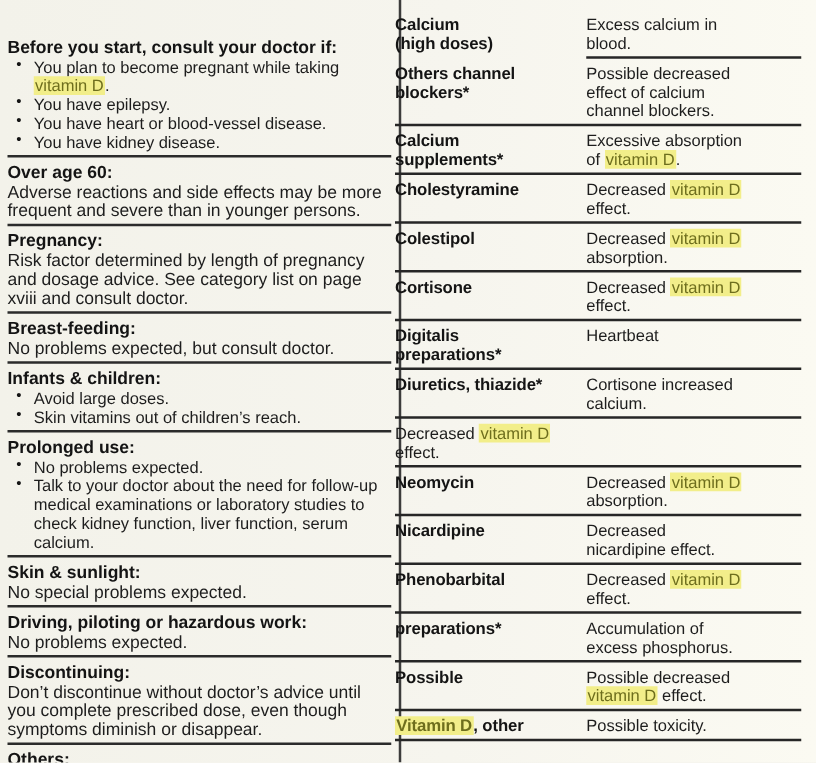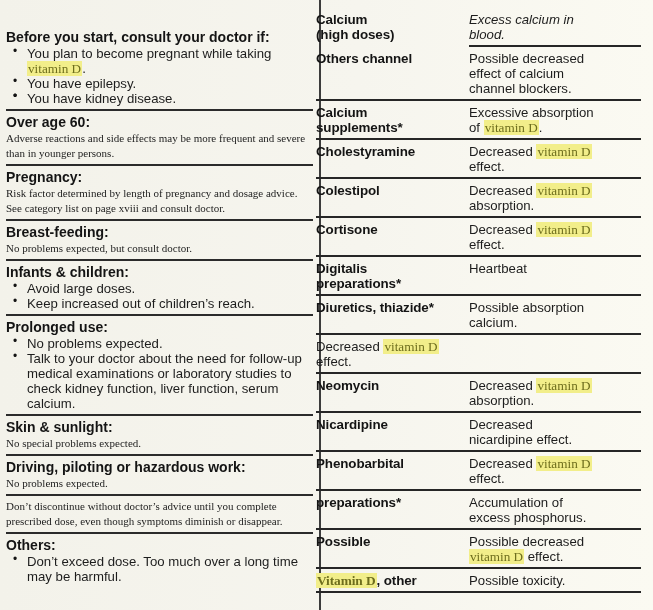--- a/index.html
+++ b/index.html
@@ -10,78 +10,79 @@
     color:#1d1d1d;
   }
   .page{position:relative;width:653px;height:610px;background:linear-gradient(90deg,#f3f2ea 0%,#f6f5ee 55%,#fbfaf2 100%);}
   .divider{position:absolute;left:319px;top:0;width:2px;height:610px;background:#3c3c3c;}
   
   .lcol{position:absolute;left:0;top:0;width:319px;box-sizing:border-box;padding:10px 6px 0 6px;}
   .lsec{border-bottom:2px solid #2b2b2b;padding:3px 0 3px 0;}
   .lsec:first-child{padding-top:0;margin-top:19px;}
   .lsec:last-child{border-bottom:none;}
   .lhead{font-weight:bold;font-size:14px;line-height:17px;color:#141414;}
-  .lpar{font-size:11px;line-height:15px;font-family:Liberation Serif, serif;}
+  .lpar{font-size:14px;line-height:15px;}
   .lbul{position:relative;padding-left:21px;font-size:13.2px;line-height:15px;}
   .bdot{position:absolute;left:7px;top:-2px;font-size:12px;color:#141414;}
   
   .rcol{position:absolute;left:306px;top:0;width:368px;box-sizing:border-box;padding:0 33px 0 10px;}
   .rrow{display:flex;border-bottom:2px solid #262626;padding:4px 0 3px 0;}
   .rrow.first{border-bottom:none;padding-top:12px;padding-bottom:0;}
-  .rrow.first .reff{border-bottom:2px solid #262626;padding-bottom:3px;font-style:italic;}
+  .rrow.first .reff{border-bottom:2px solid #262626;padding-bottom:3px;}
   .rname{width:153px;font-weight:bold;color:#141414;}
   .reff{flex:1;}
   .line{font-size:13.2px;line-height:15px;white-space:nowrap;}
   .rname .line{font-size:13.4px;letter-spacing:-0.1px;}
   
-  .hl{background:#f2ee8a;color:#6e6e1d;padding:0 1px;font-family:Liberation Serif, serif;}
+  .hl{background:#f2ee8a;color:#6e6e1d;padding:0 1px;}
 </style>
 </head>
 <body>
 
 <div class="page">
   <div class="lcol">
       <div class="lsec">
         <div class="lhead">Before you start, consult your doctor if:</div>
         <div class="lbul"><span class="bdot">•</span><span class="btxt"><span>You plan to become pregnant while taking </span><span class="hl">vitamin D</span><span>.</span></span></div>
         <div class="lbul"><span class="bdot">•</span><span class="btxt"><span>You have epilepsy.</span></span></div>
-        <div class="lbul"><span class="bdot">•</span></div>
+        <div class="lbul"><span class="bdot">•</span><span class="btxt"><span>You have heart or blood-vessel disease.</span></span></div>
         <div class="lbul"><span class="bdot">•</span><span class="btxt"><span>You have kidney disease.</span></span></div>
       </div>
       <div class="lsec">
         <div class="lhead">Over age 60:</div>
         <div class="lpar"><span>Adverse reactions and side effects may be more frequent and severe than in younger persons.</span></div>
       </div>
       <div class="lsec">
         <div class="lhead">Pregnancy:</div>
         <div class="lpar"><span>Risk factor determined by length of pregnancy and dosage advice. See category list on page xviii and consult doctor.</span></div>
       </div>
       <div class="lsec">
         <div class="lhead">Breast-feeding:</div>
         <div class="lpar"><span>No problems expected, but consult doctor.</span></div>
       </div>
       <div class="lsec">
         <div class="lhead">Infants &amp; children:</div>
         <div class="lbul"><span class="bdot">•</span><span class="btxt"><span>Avoid large doses.</span></span></div>
-        <div class="lbul"><span class="bdot">•</span><span class="btxt"><span>Keep increased out of children’s reach.</span></span></div>
+        <div class="lbul"><span class="bdot">•</span><span class="btxt"><span>Skin vitamins out of children’s reach.</span></span></div>
       </div>
       <div class="lsec">
         <div class="lhead">Prolonged use:</div>
         <div class="lbul"><span class="bdot">•</span><span class="btxt"><span>No problems expected.</span></span></div>
         <div class="lbul"><span class="bdot">•</span><span class="btxt"><span>Talk to your doctor about the need for follow-up medical examinations or laboratory studies to check kidney function, liver function, serum calcium.</span></span></div>
       </div>
       <div class="lsec">
         <div class="lhead">Skin &amp; sunlight:</div>
         <div class="lpar"><span>No special problems expected.</span></div>
       </div>
       <div class="lsec">
         <div class="lhead">Driving, piloting or hazardous work:</div>
         <div class="lpar"><span>No problems expected.</span></div>
       </div>
       <div class="lsec">
+        <div class="lhead">Discontinuing:</div>
         <div class="lpar"><span>Don’t discontinue without doctor’s advice until you complete prescribed dose, even though symptoms diminish or disappear.</span></div>
       </div>
       <div class="lsec">
         <div class="lhead">Others:</div>
         <div class="lbul"><span class="bdot">•</span><span class="btxt"><span>Don’t exceed dose. Too much over a long time may be harmful.</span></span></div>
       </div>
     </div>
   <div class="divider"></div>
   <div class="rcol">
       <div class="rrow first">
@@ -90,20 +91,21 @@
           <div class="line"><span>(high doses)</span></div>
         </div>
         <div class="reff">
           <div class="line"><span>Excess calcium in</span></div>
           <div class="line"><span>blood.</span></div>
         </div>
       </div>
       <div class="rrow">
         <div class="rname">
           <div class="line"><span>Others channel</span></div>
+          <div class="line"><span>blockers*</span></div>
         </div>
         <div class="reff">
           <div class="line"><span>Possible decreased</span></div>
           <div class="line"><span>effect of calcium</span></div>
           <div class="line"><span>channel blockers.</span></div>
         </div>
       </div>
       <div class="rrow">
         <div class="rname">
           <div class="line"><span>Calcium</span></div>
@@ -148,21 +150,21 @@
         </div>
         <div class="reff">
           <div class="line"><span>Heartbeat</span></div>
         </div>
       </div>
       <div class="rrow">
         <div class="rname">
           <div class="line"><span>Diuretics, thiazide*</span></div>
         </div>
         <div class="reff">
-          <div class="line"><span>Possible absorption</span></div>
+          <div class="line"><span>Cortisone increased</span></div>
           <div class="line"><span>calcium.</span></div>
         </div>
       </div>
       <div class="rrow">
         <div class="reff">
           <div class="line"><span>Decreased </span><span class="hl">vitamin D</span></div>
           <div class="line"><span>effect.</span></div>
         </div>
       </div>
       <div class="rrow">

